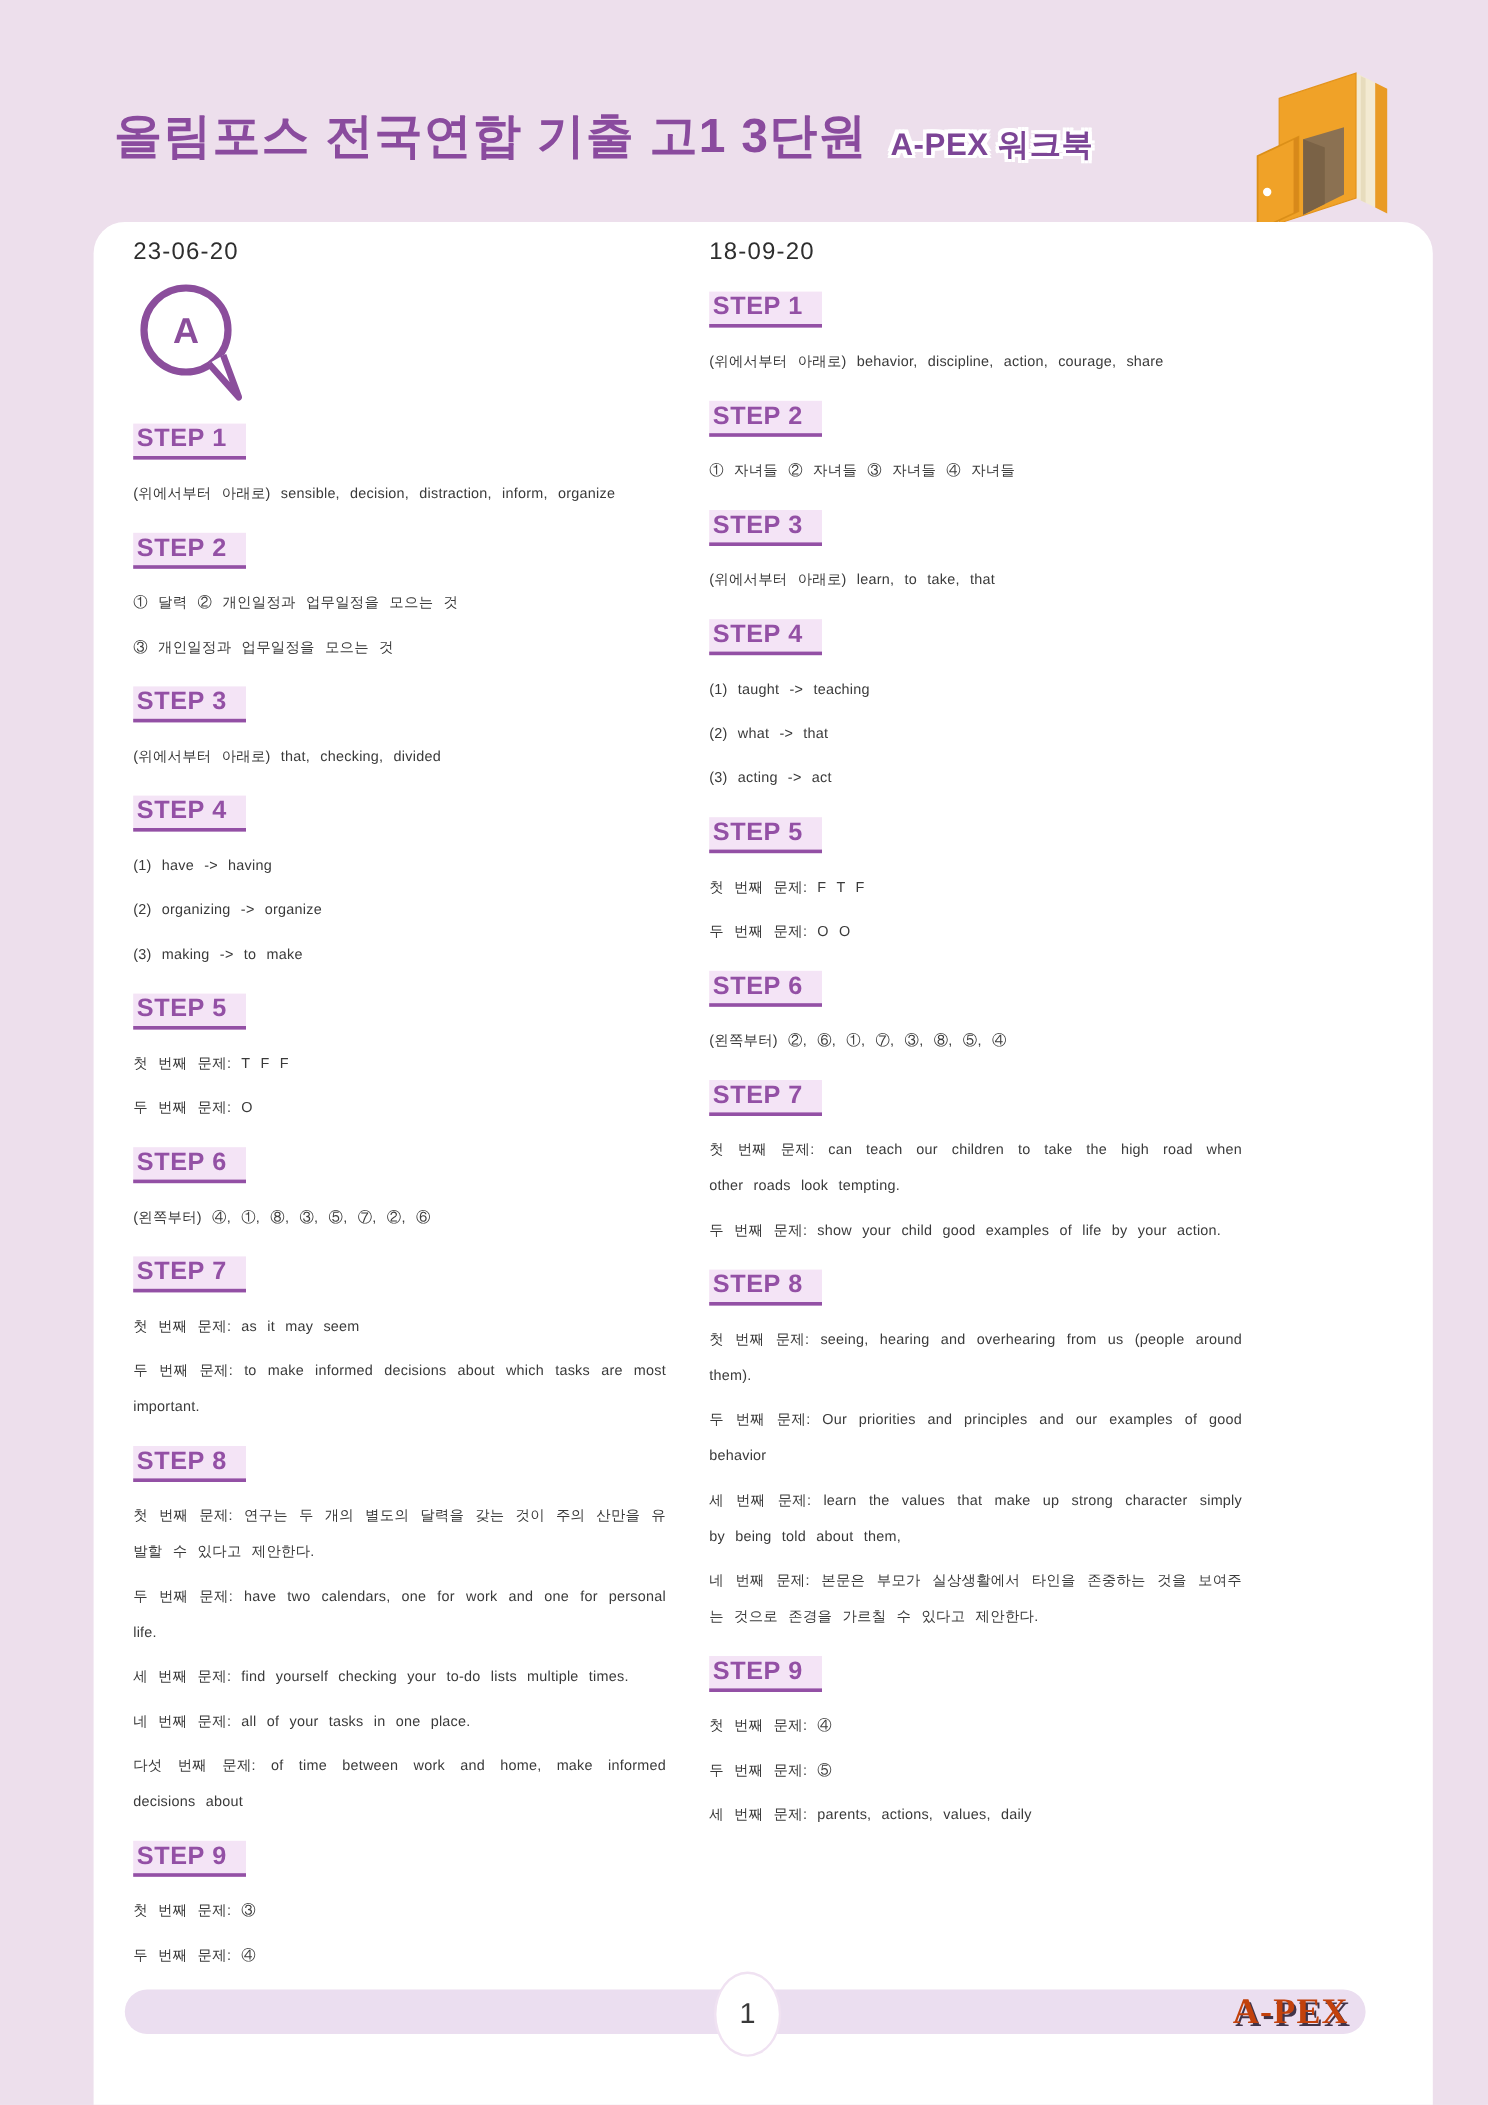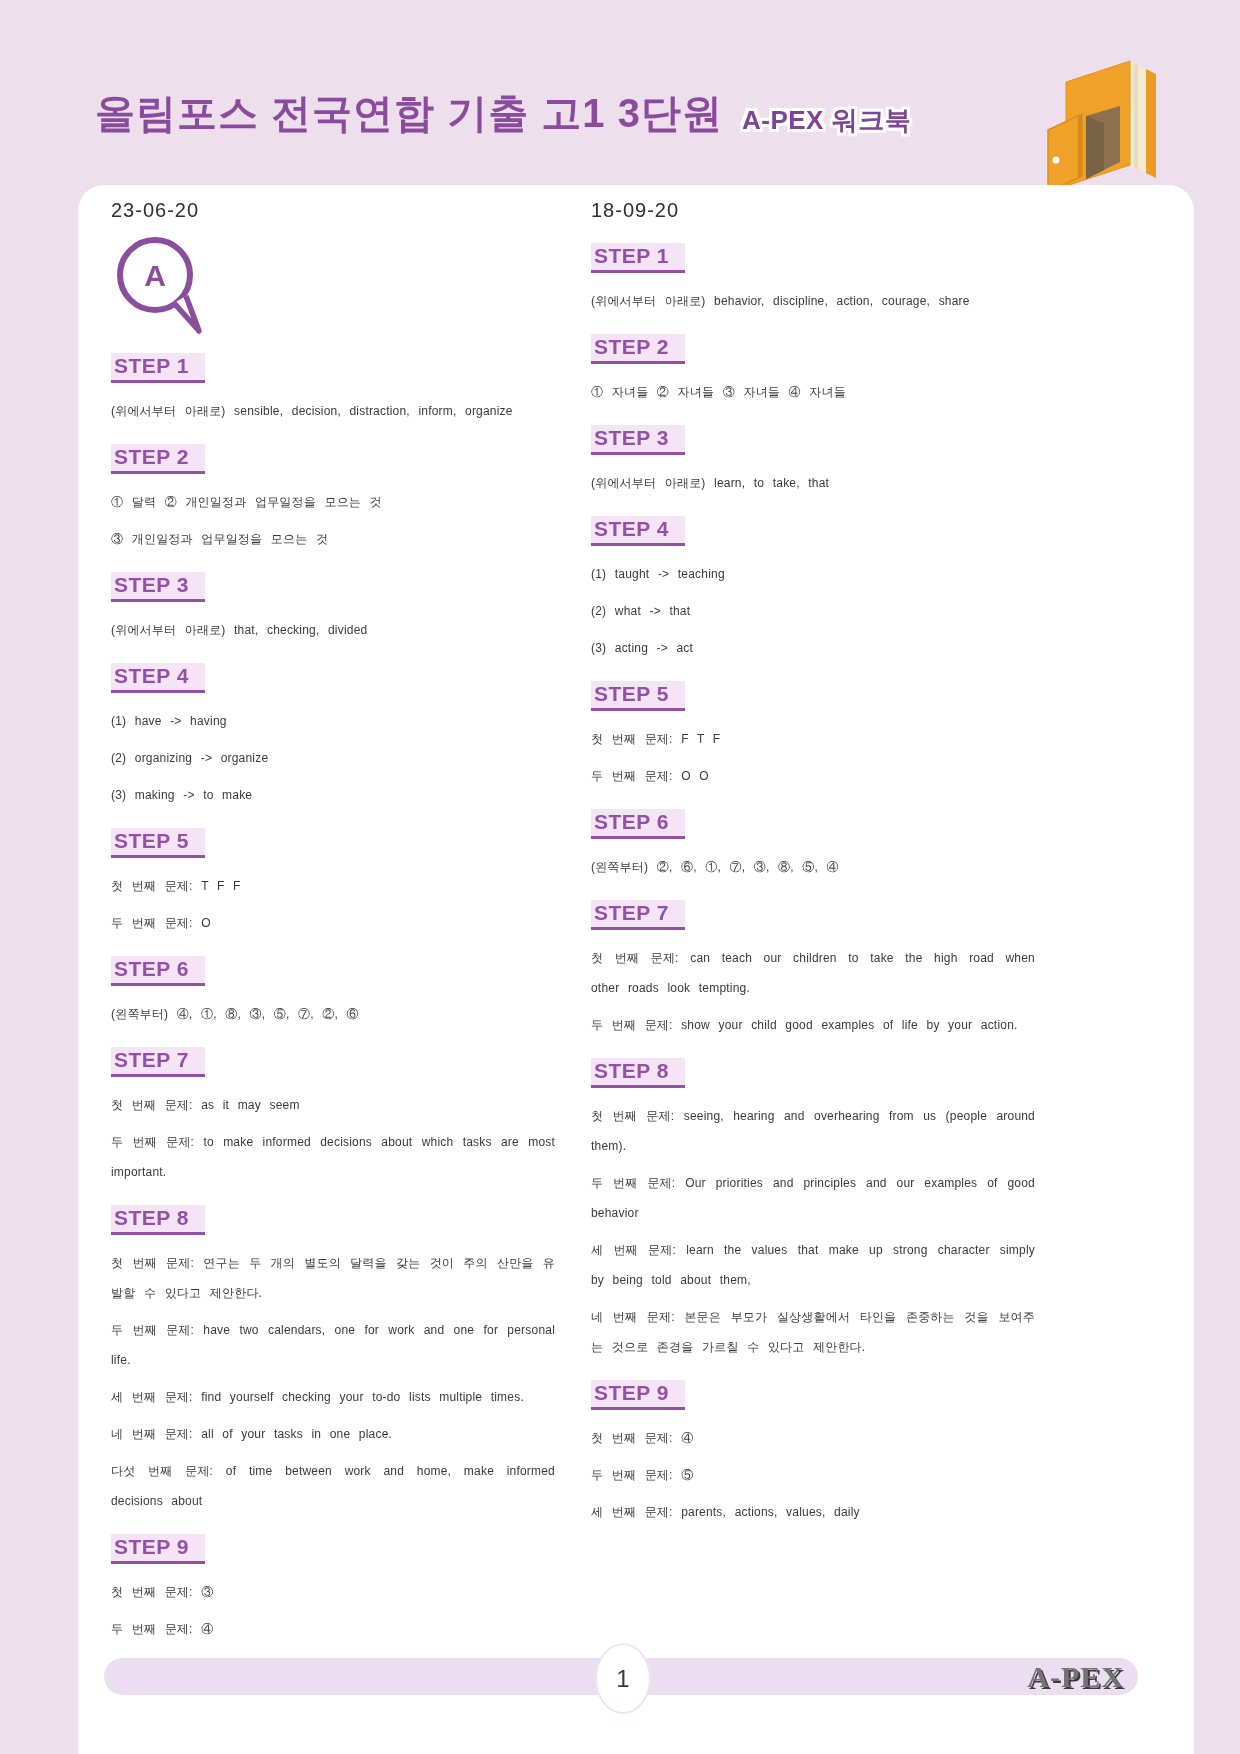--- a/index.html
+++ b/index.html
@@ -59,21 +59,21 @@
   }
 
   
   .footer-bar {
     position:absolute; left:26px; top:1473px; width:1034px; height:37px;
     background:#ebdef0; border-radius:19px;
   }
   .apex-logo {
     position:absolute; right:14px; top:50%; transform:translateY(-50%);
     font-family:"Liberation Serif", serif; font-weight:bold; font-style:normal;
-    font-size:30px; color:#737373; letter-spacing:1px;
+    font-size:30px; color:#c2410c; letter-spacing:1px;
     text-shadow:2px 2px 0 #413449;
   }
   .page-num-ellipse {
     position:absolute; left:517px; top:1458px; width:52px; height:67px;
     background:#ffffff; border:2px solid #f0e2f2; border-radius:50%;
     display:flex; align-items:center; justify-content:center;
     font-size:24px; color:#3a3a3a;
   }
 </style>
 </head>

